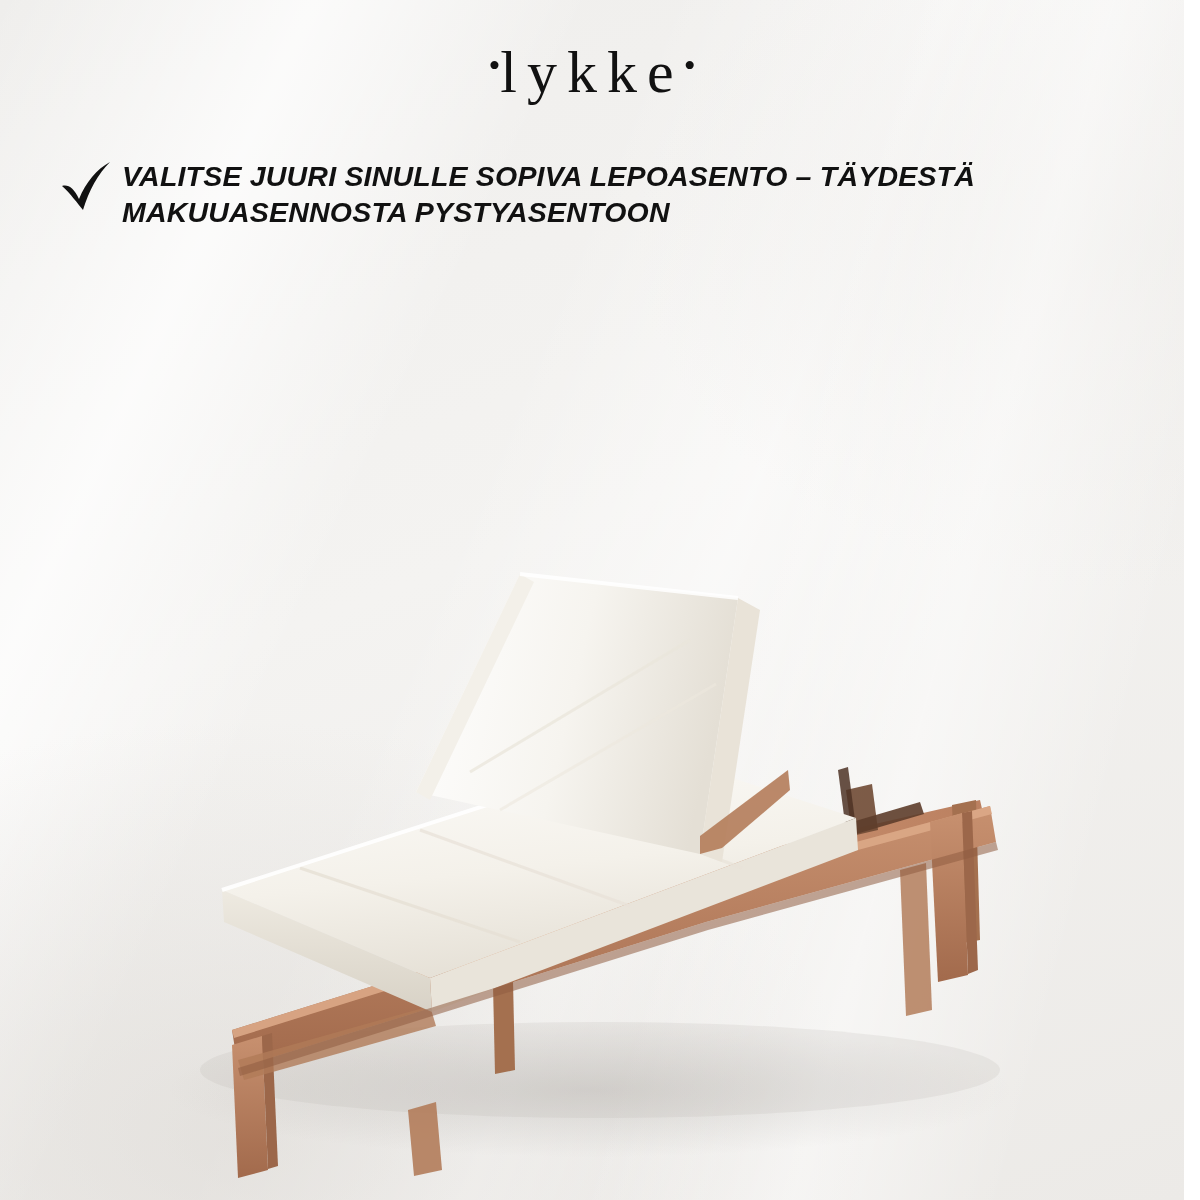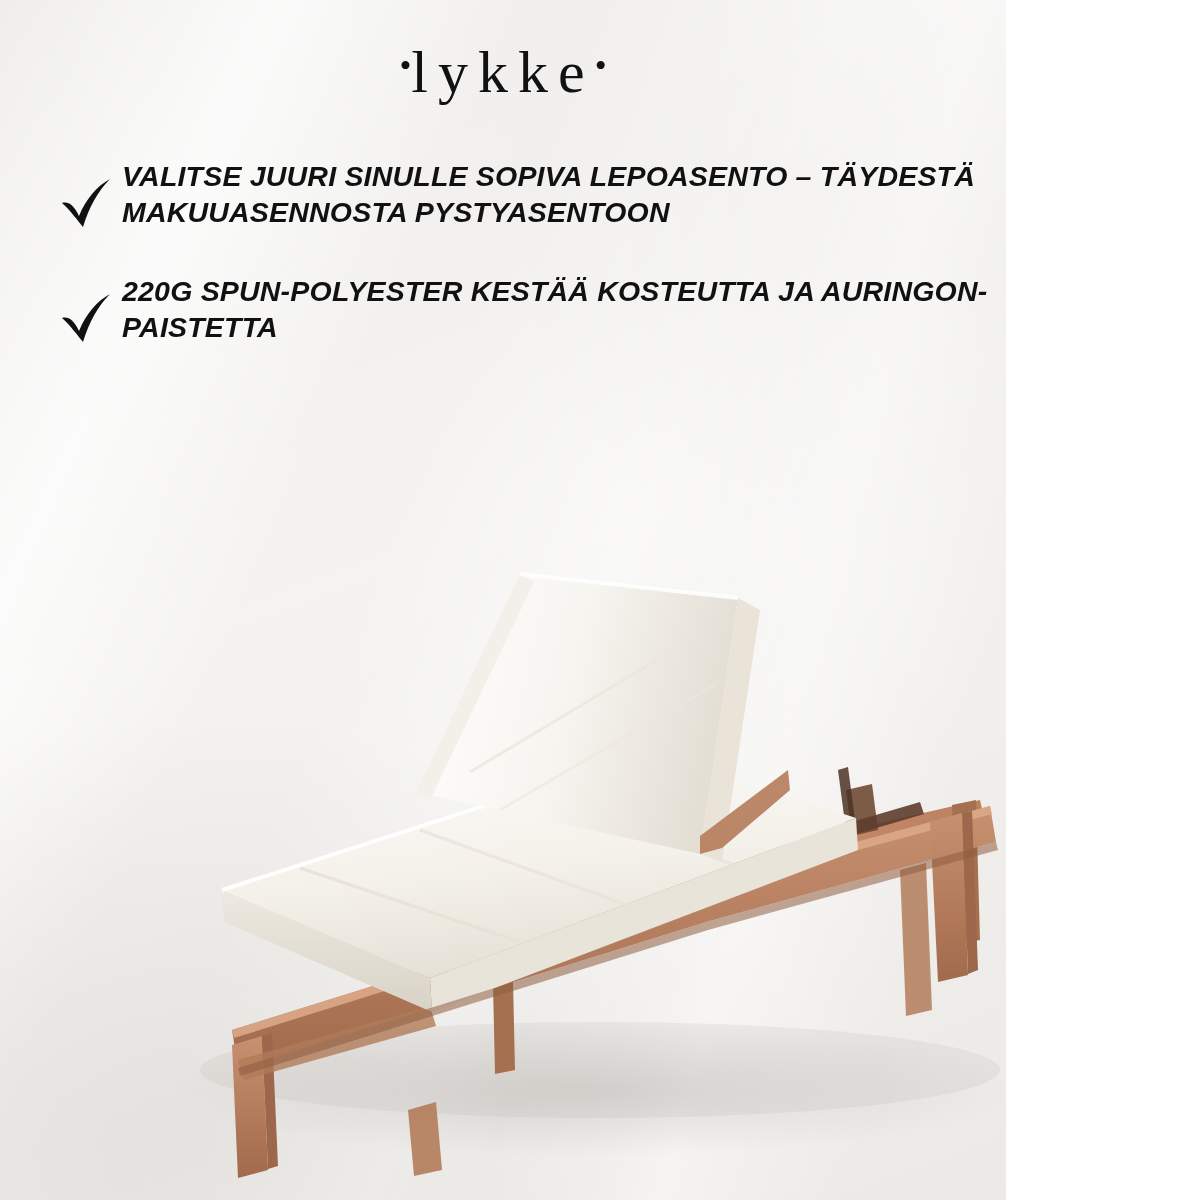--- a/index.html
+++ b/index.html
@@ -8,21 +8,21 @@
   }
   body {
     width: 1200px;
     height: 1200px;
     font-family: "Liberation Sans", sans-serif;
     overflow: hidden;
   }
 
   .poster {
     position: relative;
-    width: 1006px;
+    width: 1184px;
     height: 1200px;
     background: #f2f1ef;
     overflow: hidden;
   }
 
   
   .bg-wash {
     position: absolute;
     inset: 0;
     background:
@@ -68,21 +68,21 @@
 
   
   .bullets {
     position: absolute;
     top: 158px;
     left: 58px;
     width: 1030px;
   }
   .bullet-row {
     display: flex;
-    align-items: flex-end;
+    align-items: flex-start;
     margin-bottom: 42px;
   }
   .check-icon {
     flex: 0 0 auto;
     width: 56px;
     height: 54px;
     margin-right: 8px;
     margin-top: 2px;
   }
   .check-icon svg {
@@ -144,28 +144,20 @@
     <div class="bullet-row">
       <span class="check-icon">
         <svg viewBox="0 0 56 54" xmlns="http://www.w3.org/2000/svg">
           <path d="M4 26 C10 24 16 28 21 39 C28 22 39 9 52 2 C40 14 31 30 25 50 C20 44 12 33 4 26 Z" fill="#111111"></path>
         </svg>
       </span>
       <div class="bullet-text">VALITSE JUURI SINULLE SOPIVA LEPOASENTO – TÄYDESTÄ MAKUUASENNOSTA PYSTYASENTOON</div>
     </div>
 
 
-    <div class="bullet-row">
-      <span class="check-icon">
-        <svg viewBox="0 0 56 54" xmlns="http://www.w3.org/2000/svg">
-          <path d="M4 26 C10 24 16 28 21 39 C28 22 39 9 52 2 C40 14 31 30 25 50 C20 44 12 33 4 26 Z" fill="#111111"></path>
-        </svg>
-      </span>
-      <div class="bullet-text">220G SPUN-POLYESTER KESTÄÄ KOSTEUTTA JA AURINGON-PAISTETTA</div>
-    </div>
 
   </div>
 
   <div class="floor-shadow"></div>
 
   <div class="product">
     <svg viewBox="0 0 1200 730" xmlns="http://www.w3.org/2000/svg">
       <defs>
         <linearGradient id="woodDark" x1="0" y1="0" x2="0" y2="1">
           <stop offset="0%" stop-color="#c7906f"></stop>

